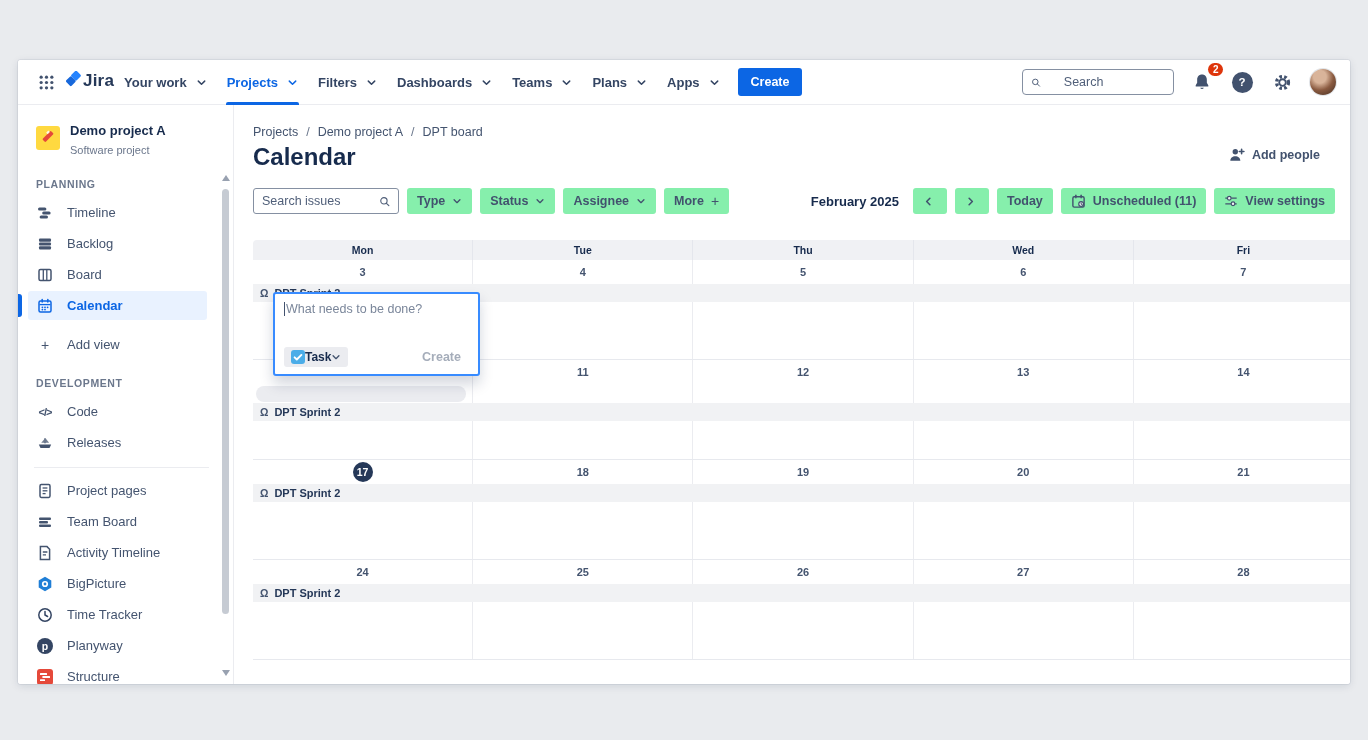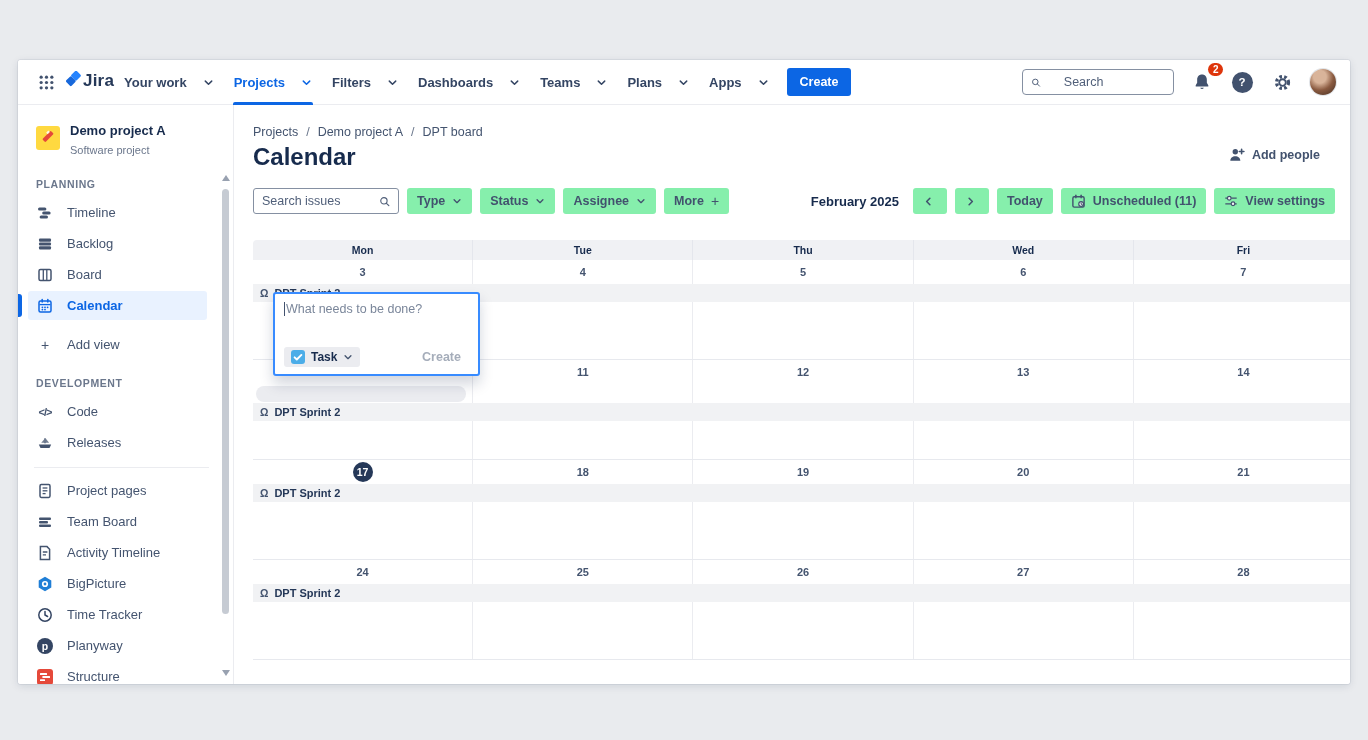--- a/index.html
+++ b/index.html
@@ -14,21 +14,21 @@
     position:absolute; left:18px; top:60px; width:1332px; height:624px;
     background:#fff; border-radius:3px;
     box-shadow:0 0 0 1px rgba(9,30,66,.06), 0 2px 8px rgba(9,30,66,.12);
     overflow:hidden;
   }
   
   .navbar { position:absolute; top:0; left:0; right:0; height:45px; display:flex; align-items:center; padding:0 14px; border-bottom:1px solid #ebecf0; background:#fff; z-index:20; }
   .appgrid { display:flex; align-items:center; justify-content:center; width:28px; height:32px; margin-right:4px; cursor:pointer; color:#42526e; }
   .logo { display:flex; gap:0; margin-right:0; cursor:pointer; }
   .logo-text { font-size:17px; font-weight:700; color:#253858; letter-spacing:.2px; }
-  .nav-item { display:flex; align-items:center; gap:16px; font-size:13px; font-weight:600; color:#344563; padding:0 10px; height:45px; position:relative; cursor:pointer; white-space:nowrap; }
+  .nav-item { display:flex; align-items:center; gap:9px; font-size:13px; font-weight:600; color:#344563; padding:0 10px; height:45px; position:relative; cursor:pointer; white-space:nowrap; }
   .nav-item .chev { color:#344563; }
   .nav-item.active { color:#0c66e4; }
   .nav-item.active .chev { color:#0c66e4; }
   .nav-item.active::after { content:""; position:absolute; left:9px; right:9px; bottom:0; height:3px; background:#0c66e4; border-radius:2px 2px 0 0; }
   .create-btn { background:#0c66e4; color:#fff; font-size:12.5px; font-weight:700; padding:7px 13px; border-radius:3px; margin-left:8px; cursor:pointer; border:none; font-family:inherit; }
   .nav-right { margin-left:auto; display:flex; align-items:center; gap:16px; }
   .nav-search { width:152px; height:26px; border:1px solid #8590a2; border-radius:4px; display:flex; align-items:center; padding:0 8px; gap:23px; color:#505f79; background:#fff; }
   .nav-search input { border:none; outline:none; width:100%; font-family:inherit; font-size:12.5px; color:#172b4d; background:transparent; }
   .nav-search input::placeholder { color:#505f79; }
   .icon-btn { position:relative; display:flex; align-items:center; justify-content:center; width:24px; height:24px; cursor:pointer; color:#42526e; }
@@ -90,21 +90,21 @@
   .sprint-omega { font-size:10.5px; font-weight:600; color:#44546f; }
   .empty-row { display:flex; height:57px; }
   .empty-row.short { height:38px; }
   .empty-cell { flex:1; border-right:1px solid #ebecf0; }
   .empty-cell:last-child { border-right:none; }
   
   .create-popup { position:absolute; top:52px; left:20px; width:207px; height:84px; background:#fff; border:2px solid #388bff; border-radius:3px; box-shadow:0 8px 14px rgba(9,30,66,.18); z-index:6; padding:8px 9px 7px; display:flex; flex-direction:column; justify-content:space-between; }
   .popup-ph { font-size:12.5px; color:#7a869a; display:flex; align-items:center; cursor:text; }
   .caret { width:1px; height:14px; background:#42526e; margin-right:1px; }
   .popup-foot { display:flex; align-items:center; justify-content:space-between; }
-  .task-pill { display:flex; align-items:center; gap:6px; background:#ebecf0; border:none; border-radius:3px; padding:3px 7px; font-size:12px; font-weight:700; color:#172b4d; font-family:inherit; cursor:pointer; }
+  .task-pill { display:flex; align-items:center; background:#ebecf0; border:none; border-radius:3px; padding:3px 7px; font-size:12px; font-weight:700; color:#172b4d; font-family:inherit; cursor:pointer; }
   .create-disabled { font-size:12.5px; font-weight:600; color:#a5adba; padding:3px 8px; border:none; background:transparent; font-family:inherit; }
 </style>
 </head>
 <body>
 
 <div class="app">
 
   <div class="navbar">
     <div class="appgrid">
       <svg width="15" height="15" viewBox="0 0 14 14" fill="currentColor">

